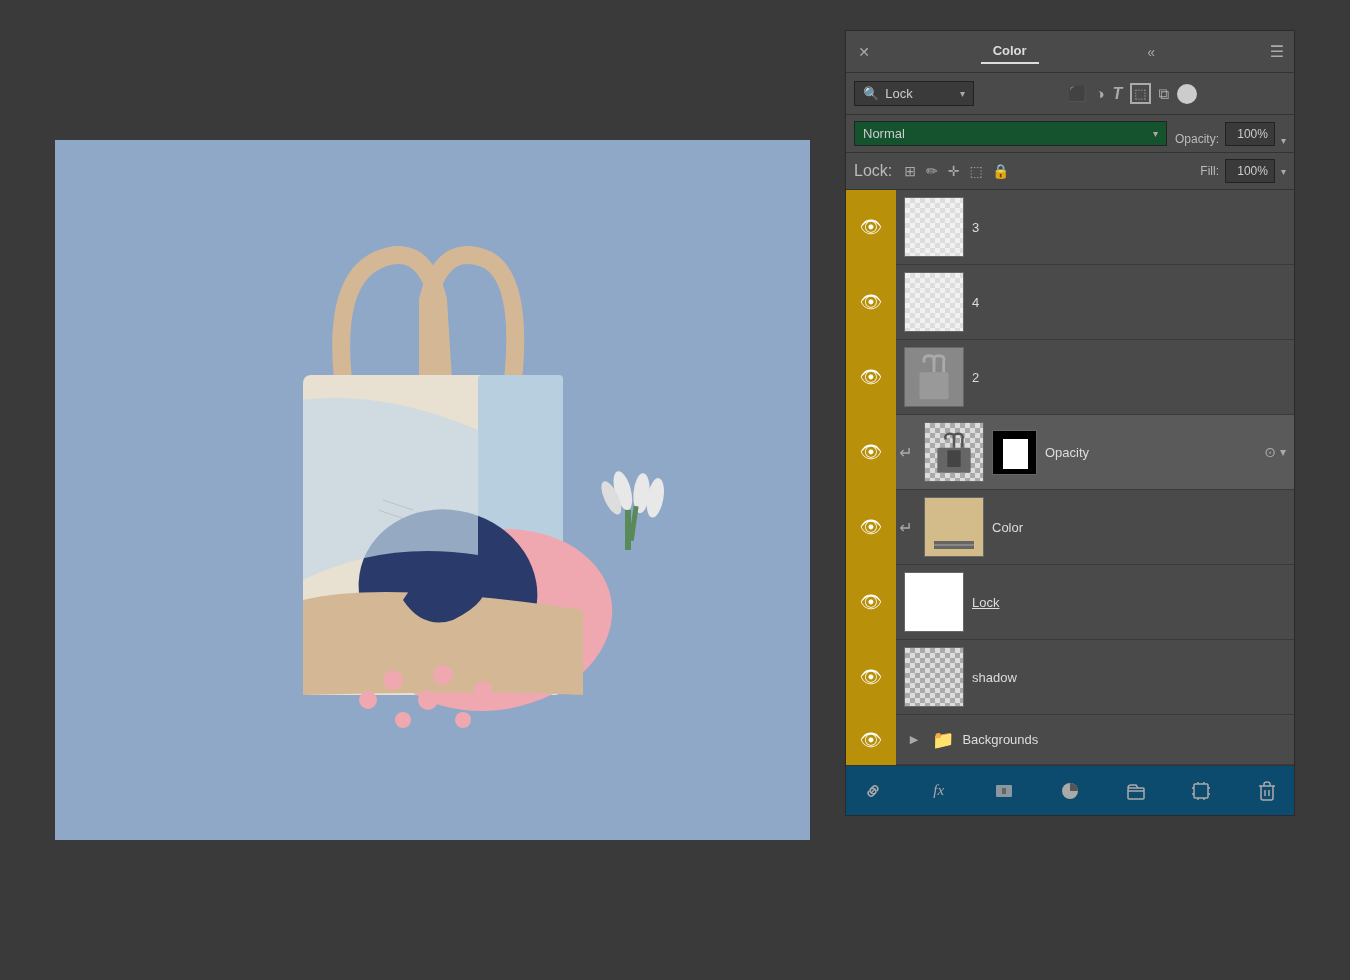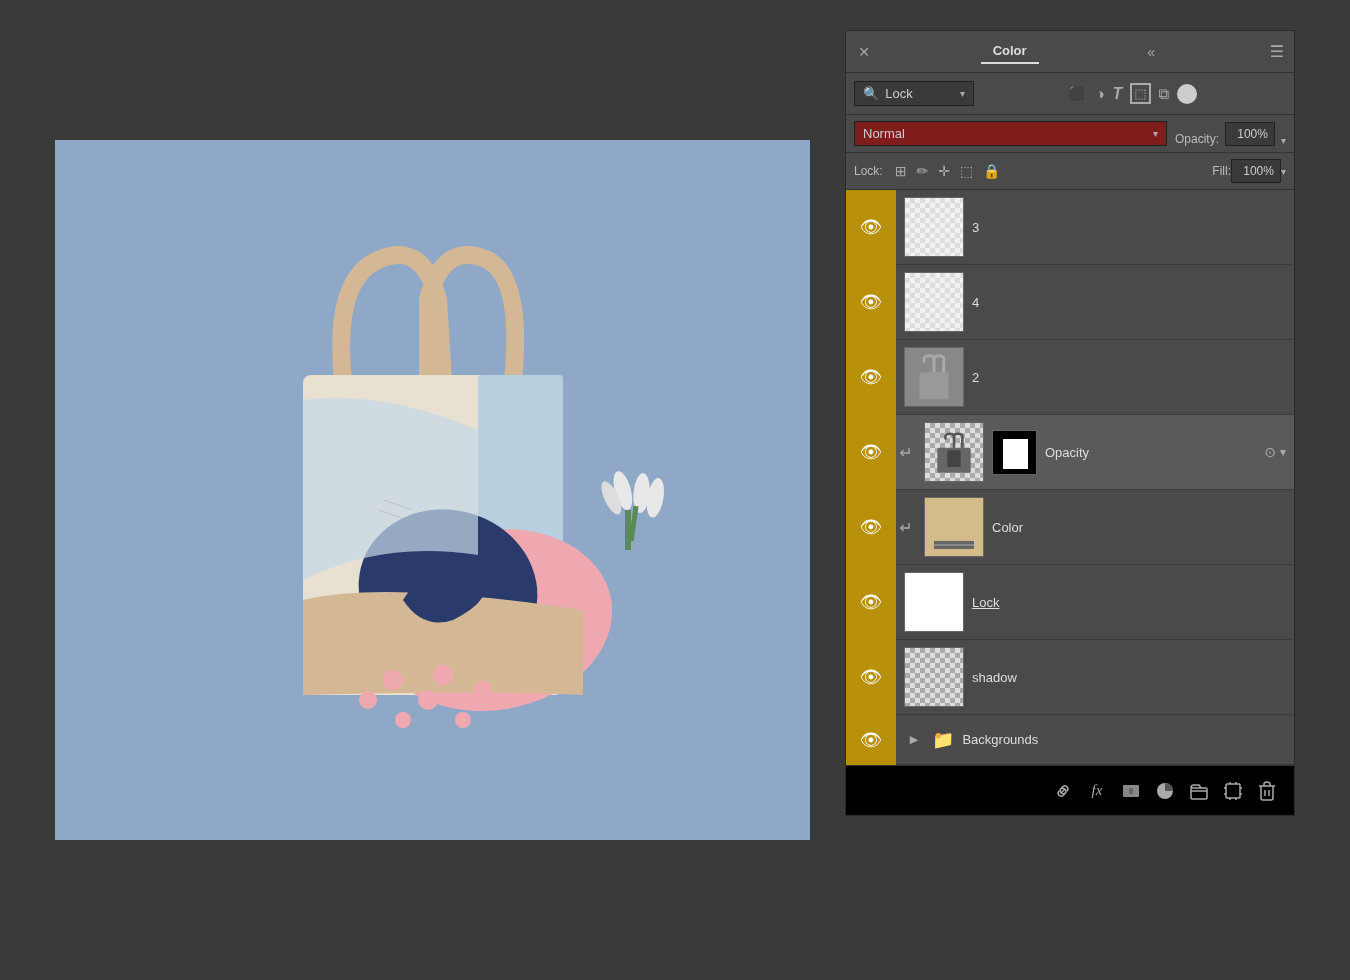--- a/index.html
+++ b/index.html
@@ -150,21 +150,21 @@
     .blend-row {
       background: #4a4a4a;
       padding: 6px 8px;
       display: flex;
       align-items: center;
       gap: 8px;
       border-bottom: 1px solid #333;
     }
 
     .blend-dropdown {
-      background: #7f1d1d;
+      background: #14532d;
       border: 1px solid #222;
       color: #ccc;
       padding: 4px 8px;
       font-size: 13px;
       display: flex;
       align-items: center;
       gap: 6px;
       flex: 1;
       cursor: pointer;
     }
@@ -192,38 +192,39 @@
       background: #4a4a4a;
       padding: 6px 8px;
       display: flex;
       align-items: center;
       gap: 12px;
       border-bottom: 1px solid #333;
     }
 
     .lock-label {
       color: #bbb;
-      font-size: 12px;
+      font-size: 16px;
     }
 
     .lock-icons {
       display: flex;
       align-items: center;
       gap: 10px;
     }
 
     .lock-icon {
       color: #aaa;
       font-size: 14px;
       cursor: pointer;
     }
 
     .fill-section {
       display: flex;
       align-items: center;
+      gap: 6px;
       margin-left: auto;
       color: #bbb;
       font-size: 12px;
     }
 
     .fill-value {
       background: #3a3a3a;
       border: 1px solid #222;
       color: #ccc;
       padding: 4px 6px;
@@ -393,26 +394,26 @@
       color: #888;
     }
 
     .group-name {
       color: #ddd;
       font-size: 13px;
     }
 
     
     .bottom-toolbar {
-      background: #000000;
+      background: #0c4a6e;
       border-top: 1px solid #333;
       height: 50px;
       display: flex;
       align-items: center;
-      justify-content: flex-end;
+      justify-content: space-between;
       padding: 0 10px;
     }
 
     .toolbar-btn {
       color: #aaa;
       font-size: 18px;
       cursor: pointer;
       display: flex;
       align-items: center;
       justify-content: center;

